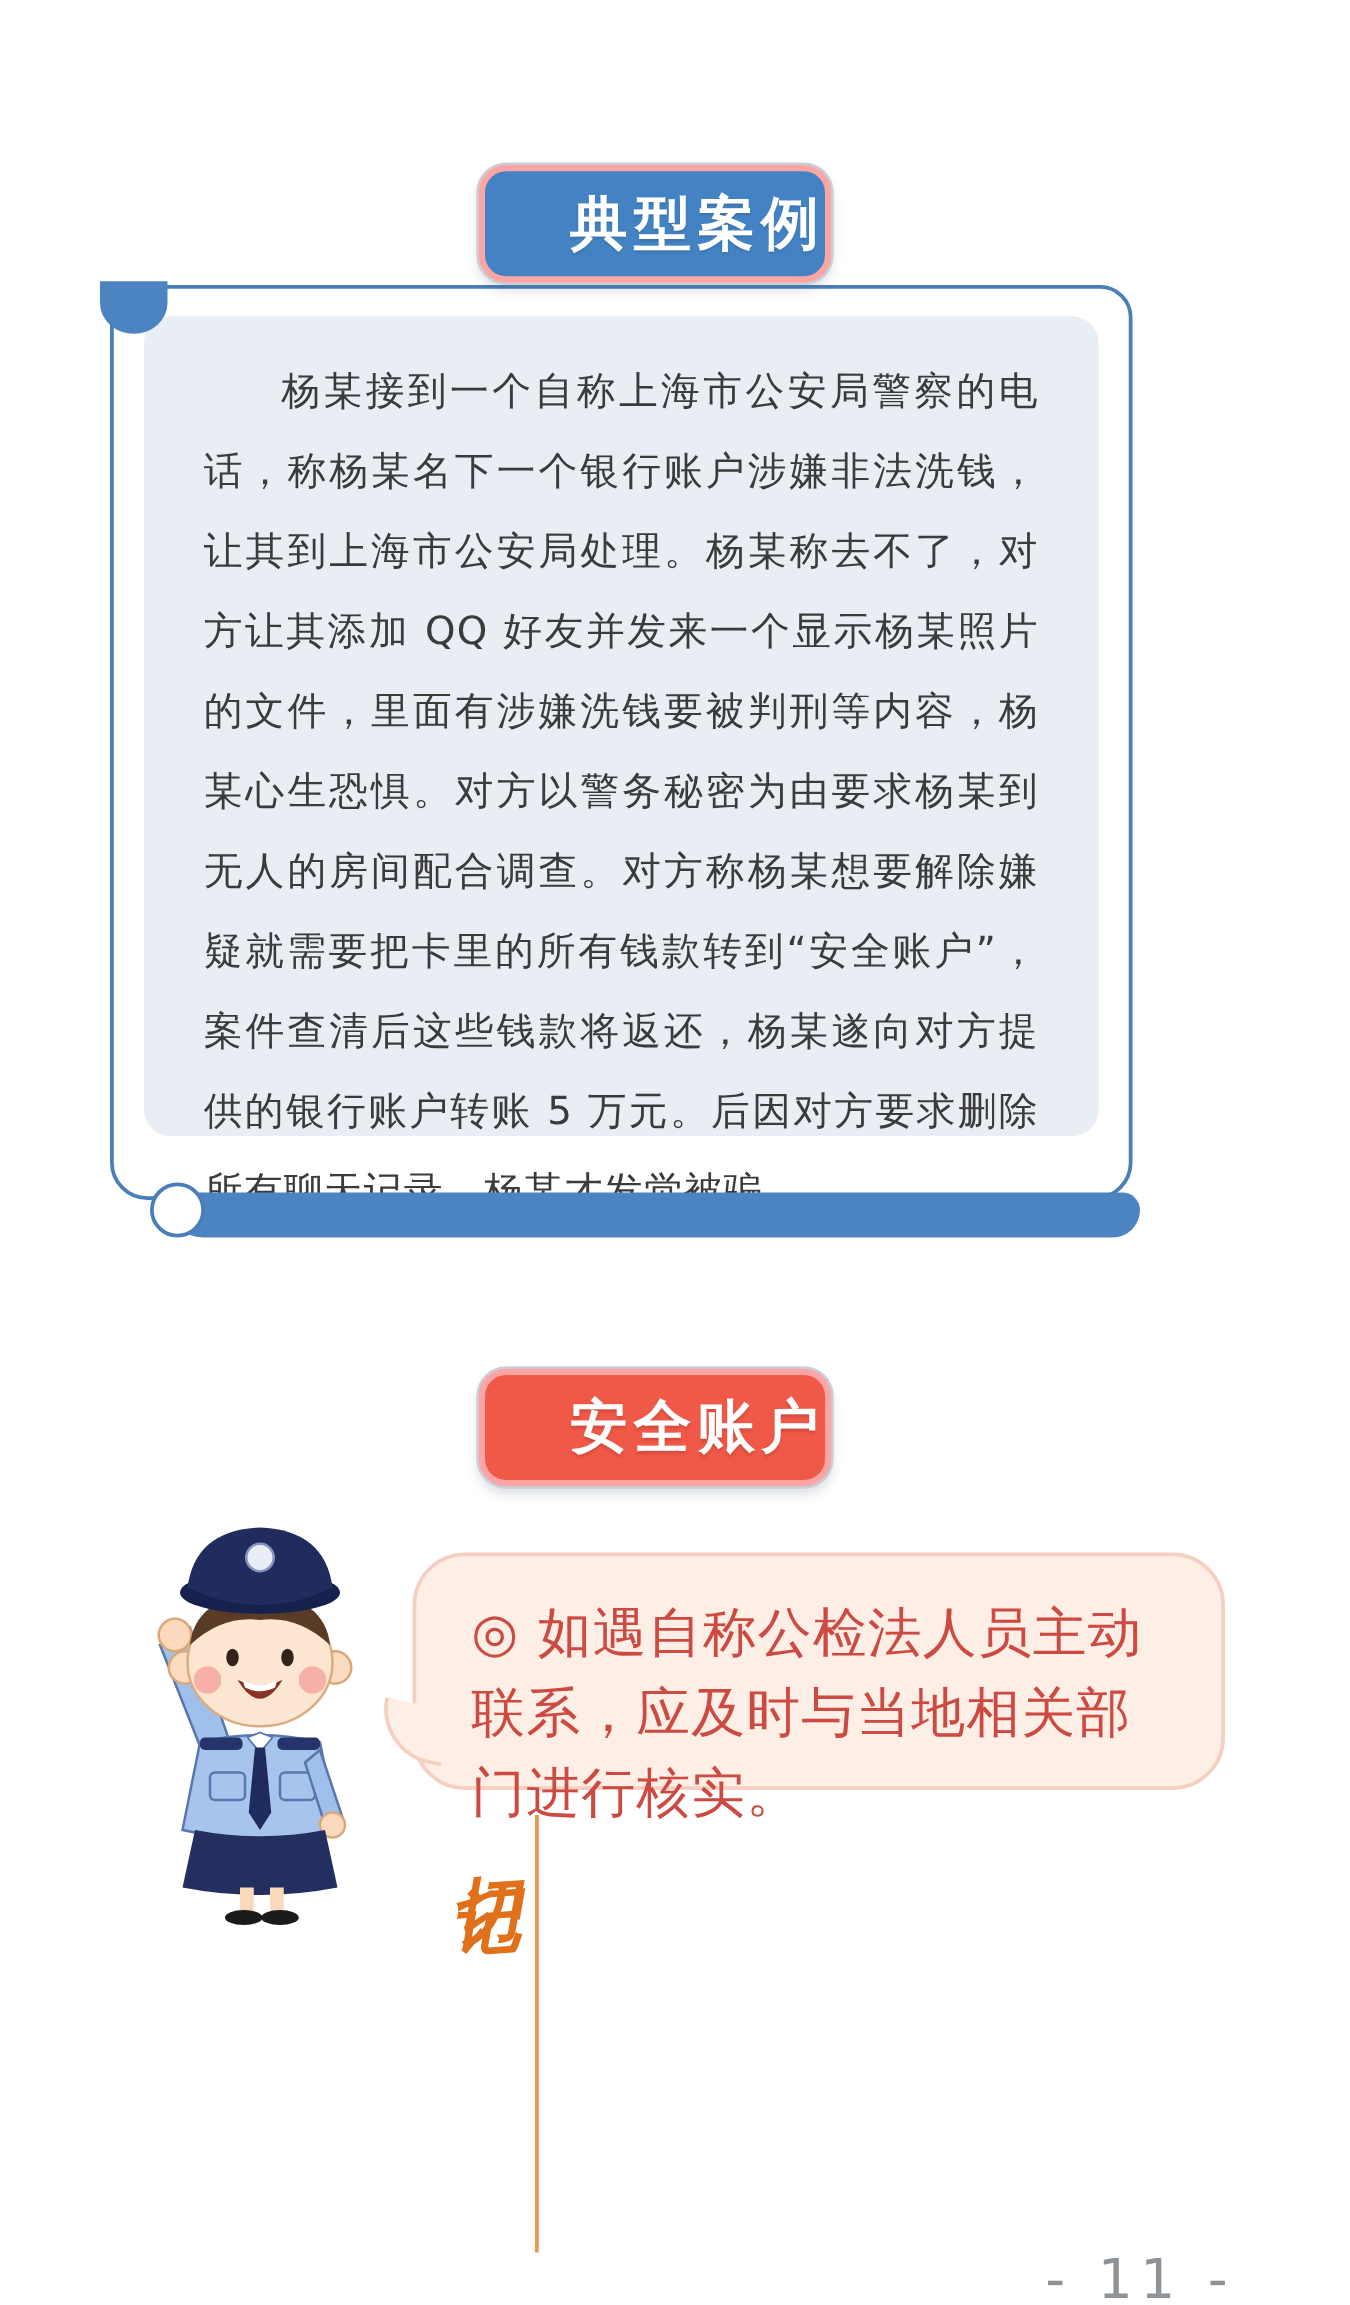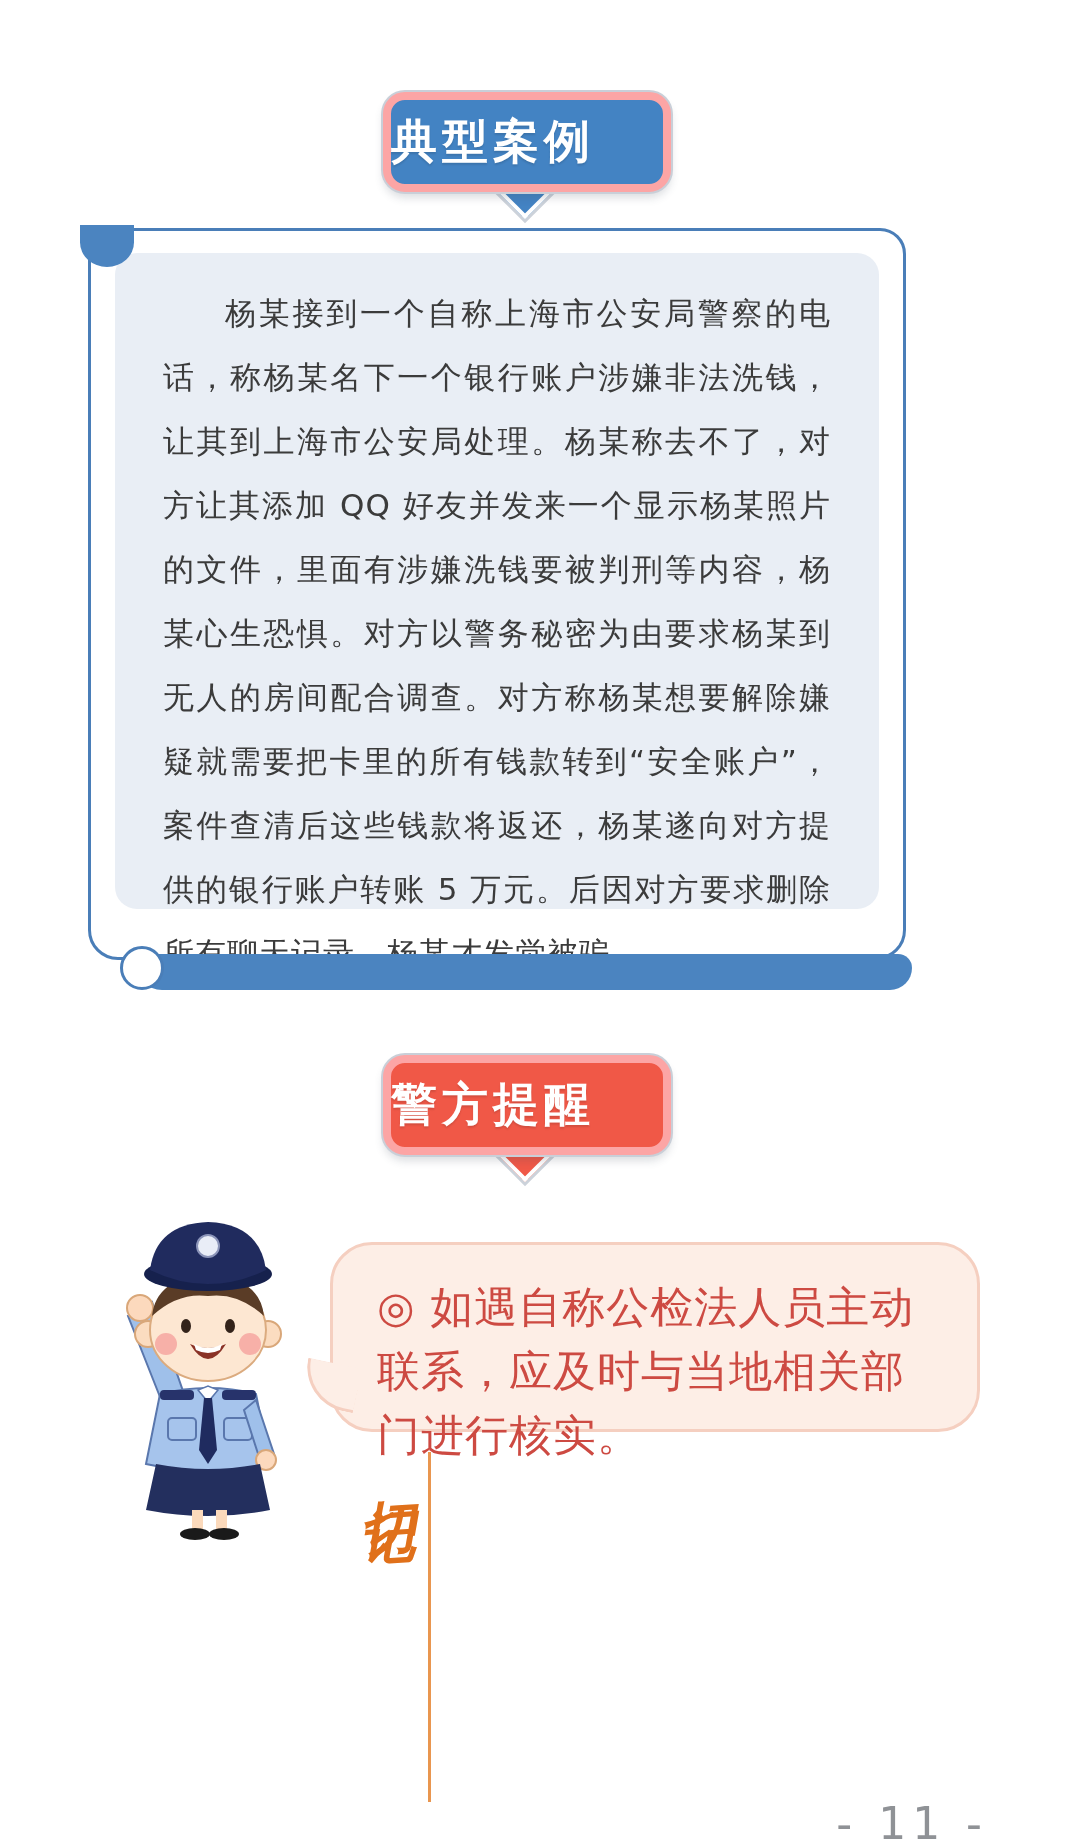--- a/index.html
+++ b/index.html
@@ -12,24 +12,24 @@
     overflow:hidden;
   }
 
   
   .banner-wrap{position:absolute;width:280px;height:130px;}
   .banner-wrap.blue{left:383px;top:92px;}
   .banner-wrap.red{left:383px;top:1055px;}
   .banner-body{
     position:relative;z-index:2;
     width:272px;height:84px;
-    border:8px solid #fca5a5;
+    border:5px solid #fca5a5;
     border-radius:22px;
     box-shadow:0 0 0 2px #c9cfd8, 0 6px 9px rgba(60,70,90,.18);
-    display:flex;align-items:center;justify-content:flex-start;
+    display:flex;align-items:center;justify-content:flex-end;margin-top:40px;
   }
   .blue .banner-body{background:#4383c3;}
   .red  .banner-body{background:#f05847;}
   .banner-label{
     color:#ffffff;
     font-family:"DejaVu Serif", serif;
     font-weight:bold;
     font-size:46px;
     letter-spacing:5px;
     text-shadow:0 2px 2px rgba(0,0,0,.12);
@@ -179,21 +179,21 @@
     <div class="scroll-paper">
       <div class="case-panel">
         <div class="case-text">杨某接到一个自称上海市公安局警察的电话，称杨某名下一个银行账户涉嫌非法洗钱，让其到上海市公安局处理。杨某称去不了，对方让其添加 QQ 好友并发来一个显示杨某照片的文件，里面有涉嫌洗钱要被判刑等内容，杨某心生恐惧。对方以警务秘密为由要求杨某到无人的房间配合调查。对方称杨某想要解除嫌疑就需要把卡里的所有钱款转到“安全账户”，案件查清后这些钱款将返还，杨某遂向对方提供的银行账户转账 5 万元。后因对方要求删除所有聊天记录，杨某才发觉被骗。</div>
       </div>
     </div>
     <div class="scroll-curl-top"></div>
   </div>
 
   <div class="banner-wrap red">
     <div class="banner-body">
-      <span class="banner-label">警方提醒</span>
+      <span class="banner-label">安全账户</span>
     </div>
     <div class="banner-pointer"></div>
   </div>
 
   <div class="officer">
     <svg width="224" height="330" viewBox="0 0 224 330">
 
       <path d="M64,190 L30,104 L54,90 L86,182 Z" fill="#9fc0ea" stroke="#5a77ad" stroke-width="2"></path>
       <circle cx="42" cy="96" r="13" fill="#fcd9bd" stroke="#d9a779" stroke-width="2"></circle>
 

